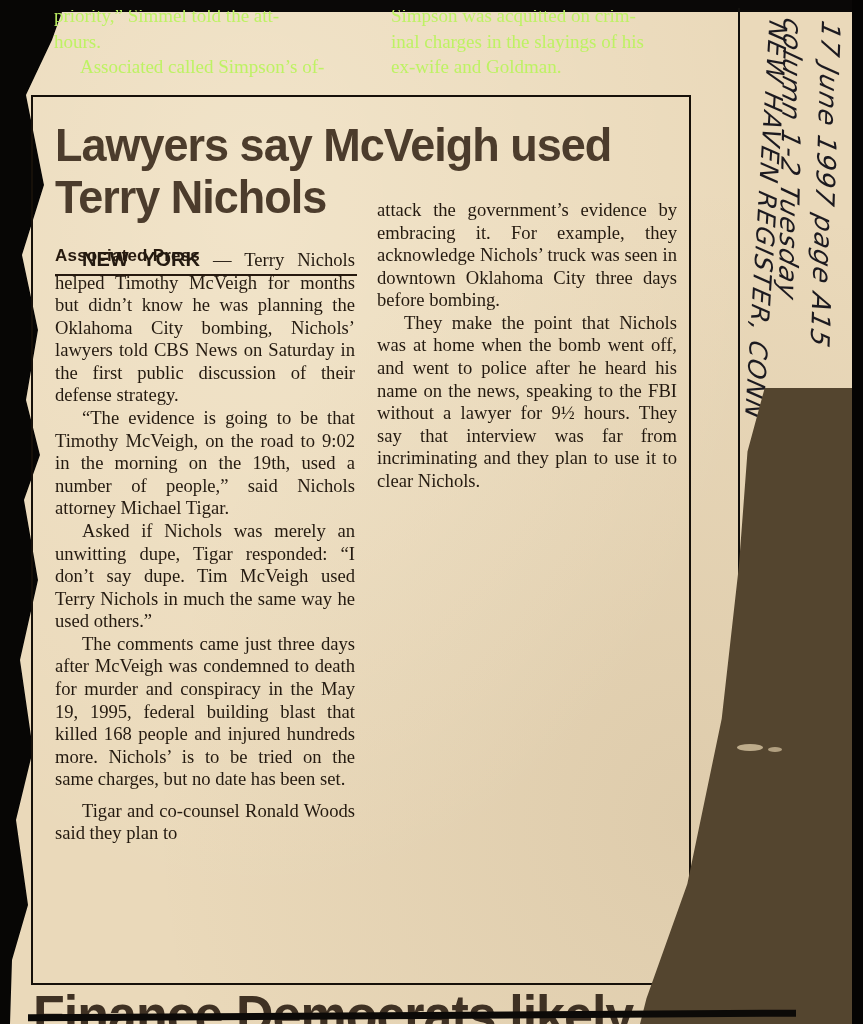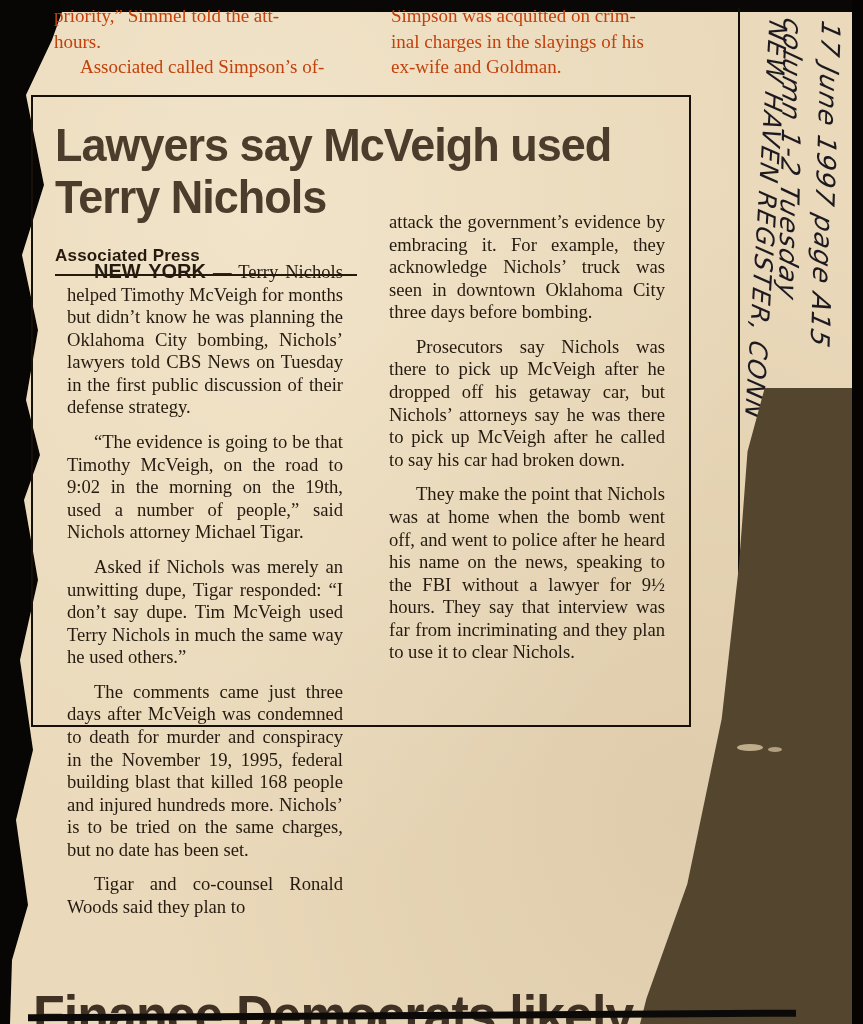--- a/index.html
+++ b/index.html
@@ -18,49 +18,49 @@
       12px 960px, 28px 905px, 16px 820px, 33px 750px, 20px 660px,
       38px 580px, 24px 500px, 40px 455px, 26px 400px, 38px 330px,
       22px 255px, 44px 185px, 26px 95px, 52px 40px);
   }
   
   .top-edge{position:absolute;left:60px;top:0;width:795px;height:12px;background:#0a0807;}
 
   
   .top-strip{position:absolute;left:46px;top:10px;width:650px;height:84px;overflow:hidden;}
   .top-col{position:absolute;top:0;width:308px;font-size:19px;line-height:1.35;
-    color:#c2410c;text-align:justify;}
+    color:#bef264;text-align:justify;}
   .top-col.l{left:8px;}
   .top-col.r{left:345px;}
   .clipped-line{margin-top:-7px;}
   .tp-indent{display:inline-block;width:26px;}
 
   
   .article-box{
-    position:absolute;left:31px;top:95px;width:660px;height:632px;
+    position:absolute;left:31px;top:95px;width:660px;height:890px;
     border:2px solid #161009;background:transparent;box-sizing:border-box;
   }
   .headline{
     margin:22px 20px 10px 22px;
     font-family:"Liberation Sans", sans-serif;font-weight:bold;
     font-size:45px;line-height:1.12;letter-spacing:-1px;color:#4c3c2c;
     transform:scaleY(1.04);transform-origin:top left;
   }
   .byline-wrap{margin:26px 0 0 22px;width:302px;}
   .byline{
     font-family:"Liberation Sans", sans-serif;font-weight:bold;
     font-size:17px;color:#26190e;letter-spacing:.2px;
   }
   .byline-rule{border:none;border-top:2px solid #26190e;margin:8px 0 0 0;}
   .cols{position:absolute;left:22px;top:150px;width:616px;}
   .col{position:absolute;top:0;width:300px;font-size:18.6px;line-height:1.215;
     color:#241a10;text-align:justify;}
   .col.left{left:0;}
   .col.right{left:322px;top:-48px;}
-  .col p{margin:12px;text-indent:27px;}
+  .col p{margin:0;text-indent:27px;}
   .col p.noindent{text-indent:0;}
   .lead{font-family:"Liberation Sans", sans-serif;font-weight:bold;font-size:20px;}
   .gap-before{margin-top:9px !important;}
 
   
   .margin-line{position:absolute;left:738px;top:8px;width:2px;height:978px;background:#12100d;}
   .handwriting{
     position:absolute;left:846px;top:22px;width:720px;
     transform:rotate(92deg);transform-origin:top left;
     font-family:"DejaVu Sans", sans-serif;font-style:italic;
@@ -111,29 +111,28 @@
 </div>
 
 <div class="article-box">
   <div class="headline">Lawyers say McVeigh used Terry Nichols</div>
   <div class="byline-wrap">
     <div class="byline">Associated Press</div>
     <hr class="byline-rule">
   </div>
   <div class="cols">
     <div class="col left">
-      <p><span class="lead">NEW YORK</span> <span>— Terry Nichols helped Timothy McVeigh for months but didn’t know he was planning the Oklahoma City bombing, Nichols’ lawyers told CBS News on Tuesday in the first public discussion of their defense strategy.</span></p>
+      <p><span class="lead">NEW YORK</span> <span>— Terry Nichols helped Timothy McVeigh for months but didn’t know he was planning the Oklahoma City bombing, Nichols’ lawyers told CBS News on Saturday in the first public discussion of their defense strategy.</span></p>
       <p>“The evidence is going to be that Timothy McVeigh, on the road to 9:02 in the morning on the 19th, used a number of people,” said Nichols attorney Michael Tigar.</p>
       <p>Asked if Nichols was merely an unwitting dupe, Tigar responded: “I don’t say dupe. Tim McVeigh used Terry Nichols in much the same way he used others.”</p>
-      <p>The comments came just three days after McVeigh was condemned to death for murder and conspiracy in the November 19, 1995, federal building blast that killed 168 people and injured hundreds more. Nichols’ is to be tried on the same charges, but no date has been set.</p>
+      <p>The comments came just three days after McVeigh was condemned to death for murder and conspiracy in the May 19, 1995, federal building blast that killed 168 people and injured hundreds more. Nichols’ is to be tried on the same charges, but no date has been set.</p>
       <p class="gap-before">Tigar and co-counsel Ronald Woods said they plan to</p>
     </div>
     <div class="col right">
       <p class="noindent">attack the government’s evidence by embracing it. For example, they acknowledge Nichols’ truck was seen in downtown Oklahoma City three days before bombing.</p>
-      <p>Prosecutors say Nichols was there to pick up McVeigh after he dropped off his getaway car, but Nichols’ attorneys say he was there to pick up McVeigh after he called to say his car had broken down.</p>
       <p>They make the point that Nichols was at home when the bomb went off, and went to police after he heard his name on the news, speaking to the FBI without a lawyer for 9½ hours. They say that interview was far from incriminating and they plan to use it to clear Nichols.</p>
     </div>
   </div>
 </div>
 
 <div class="margin-line"></div>
 <div class="handwriting">
   <div class="hw-line l1">17 June 1997 page A15</div>
   <div class="hw-line l2">column 1-2 Tuesday</div>
   <div class="hw-line l3">NEW HAVEN REGISTER, CONN</div>

